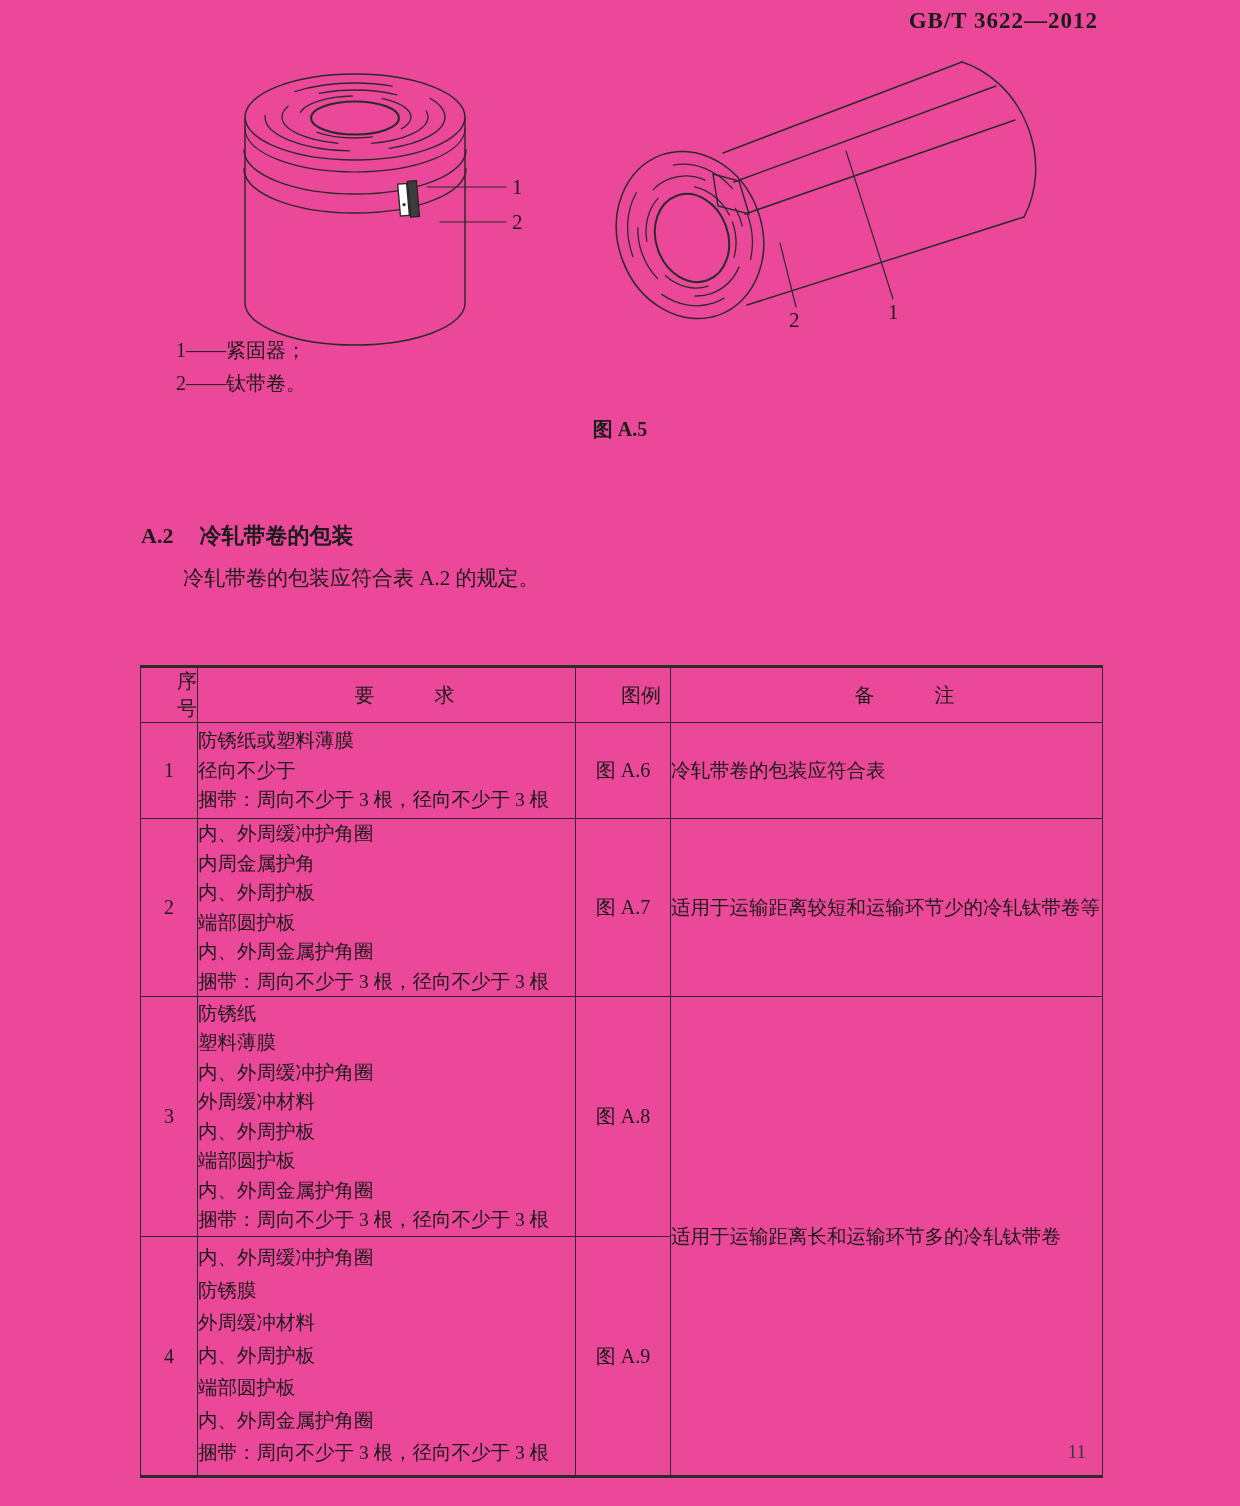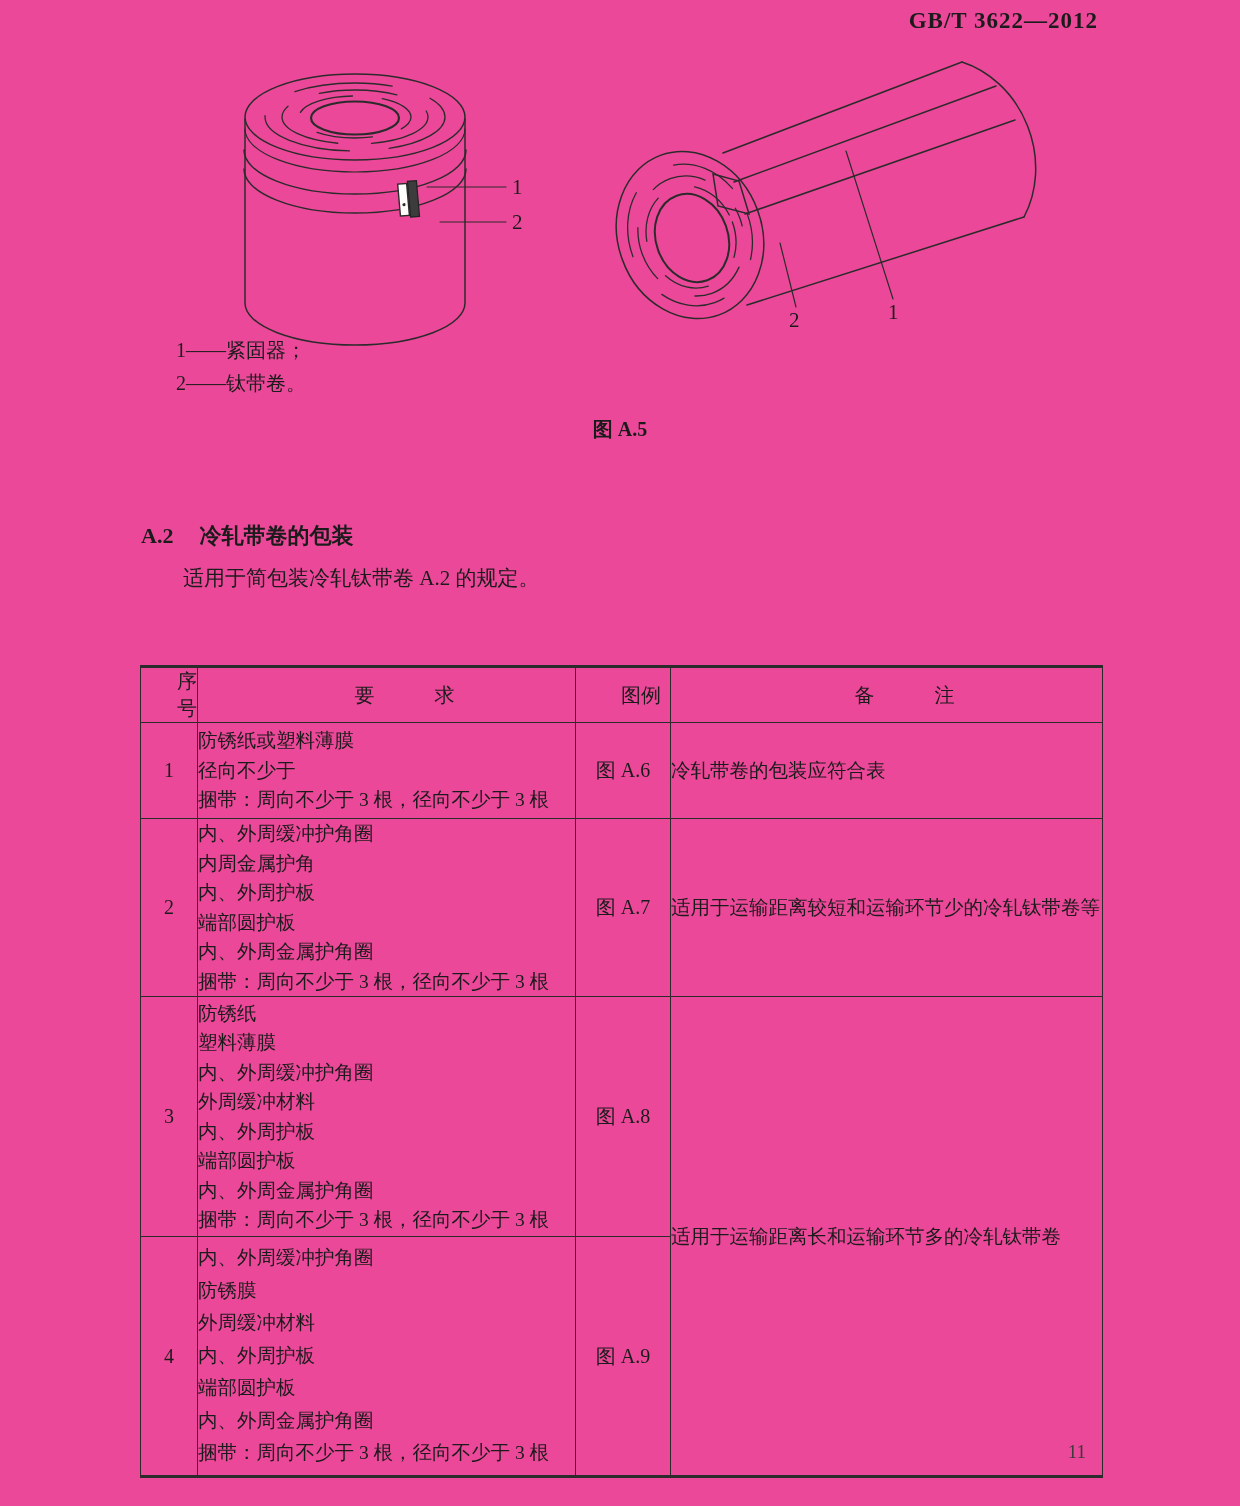--- a/index.html
+++ b/index.html
@@ -116,21 +116,21 @@
     <div class="legend-line">1——紧固器；</div>
     <div class="legend-line">2——钛带卷。</div>
   </div>
 
   <div class="fig-caption">图 A.5</div>
 
   <div class="section-heading">
     <span class="sec-num">A.2</span><span>冷轧带卷的包装</span>
   </div>
 
-  <div class="body-paragraph">适用于简包装冷轧钛带卷 A.2 的规定。</div>
+  <div class="body-paragraph">冷轧带卷的包装应符合表 A.2 的规定。</div>
 
 
   <div class="table-wrap">
     <table class="spec">
       <colgroup>
         <col style="width:57px">
           <col style="width:378px">
         <col style="width:95px">
           <col style="width:432px">
       </colgroup>

